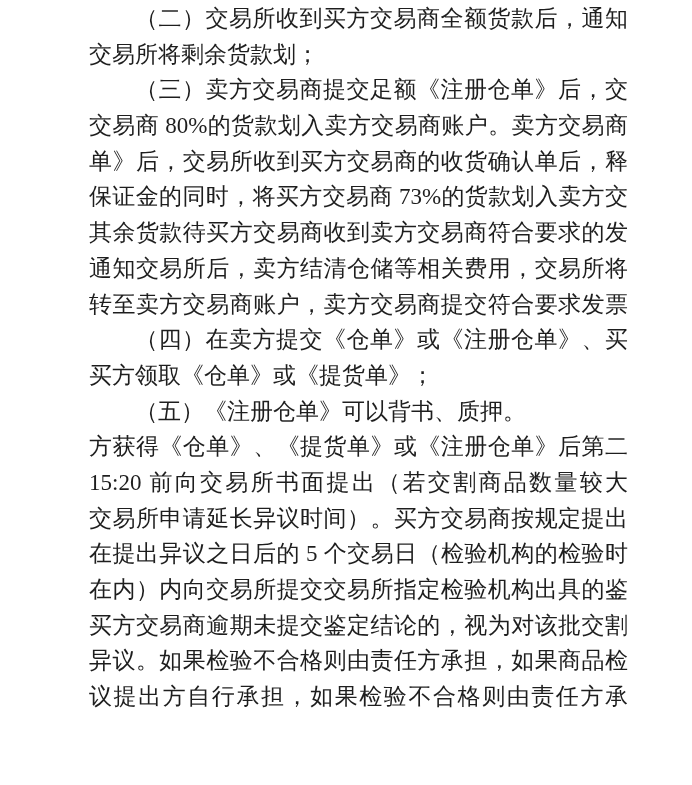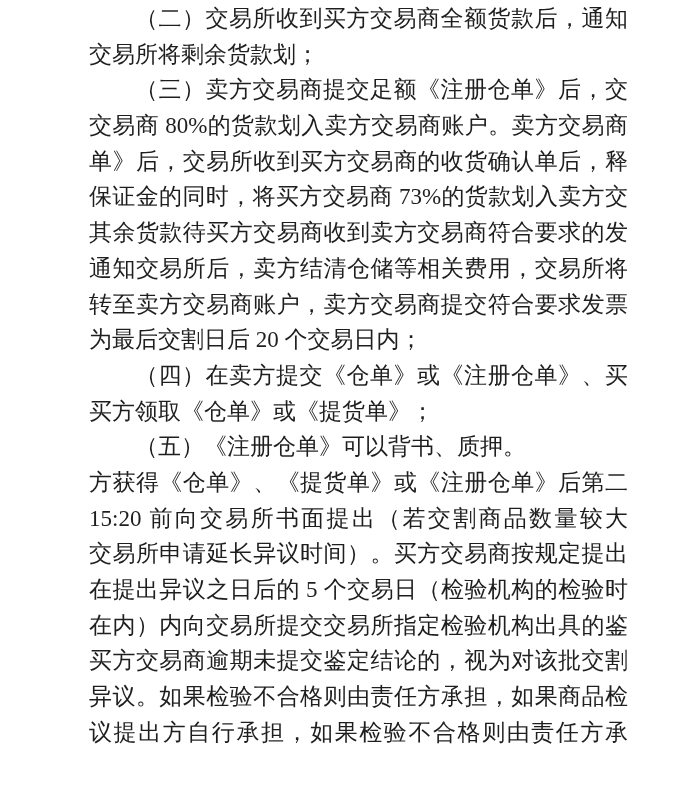--- a/index.html
+++ b/index.html
@@ -43,21 +43,20 @@
 
     <div class="line indent fill">（二）交易所收到买方交易商全额货款后，通知卖方交易商</div>
     <div class="line">交易所将剩余货款划；</div>
     <div class="line indent fill">（三）卖方交易商提交足额《注册仓单》后，交易所将买方</div>
     <div class="line fill">交易商 80%的货款划入卖方交易商账户。卖方交易商提交足额《仓</div>
     <div class="line fill">单》后，交易所收到买方交易商的收货确认单后，释放卖方交割</div>
     <div class="line fill">保证金的同时，将买方交易商 73%的货款划入卖方交易商账户。</div>
     <div class="line fill">其余货款待买方交易商收到卖方交易商符合要求的发票并书面</div>
     <div class="line fill">通知交易所后，卖方结清仓储等相关费用，交易所将剩余货款划</div>
     <div class="line fill">转至卖方交易商账户，卖方交易商提交符合要求发票的最迟时间</div>
-    <div class="line">为最后交割日后 20 个交易日内；</div>
     <div class="line indent fill">（四）在卖方提交《仓单》或《注册仓单》、买方交款后，</div>
     <div class="line">买方领取《仓单》或《提货单》；</div>
     <div class="line indent">（五）《注册仓单》可以背书、质押。</div>
 
 
     <div class="line fill">方获得《仓单》、《提货单》或《注册仓单》后第二个交易日</div>
     <div class="line fill">15:20 前向交易所书面提出（若交割商品数量较大时，买方可向</div>
     <div class="line fill">交易所申请延长异议时间）。买方交易商按规定提出异议的，须</div>
     <div class="line fill">在提出异议之日后的 5 个交易日（检验机构的检验时间，不计算</div>
     <div class="line fill">在内）内向交易所提交交易所指定检验机构出具的鉴定结论。若</div>

